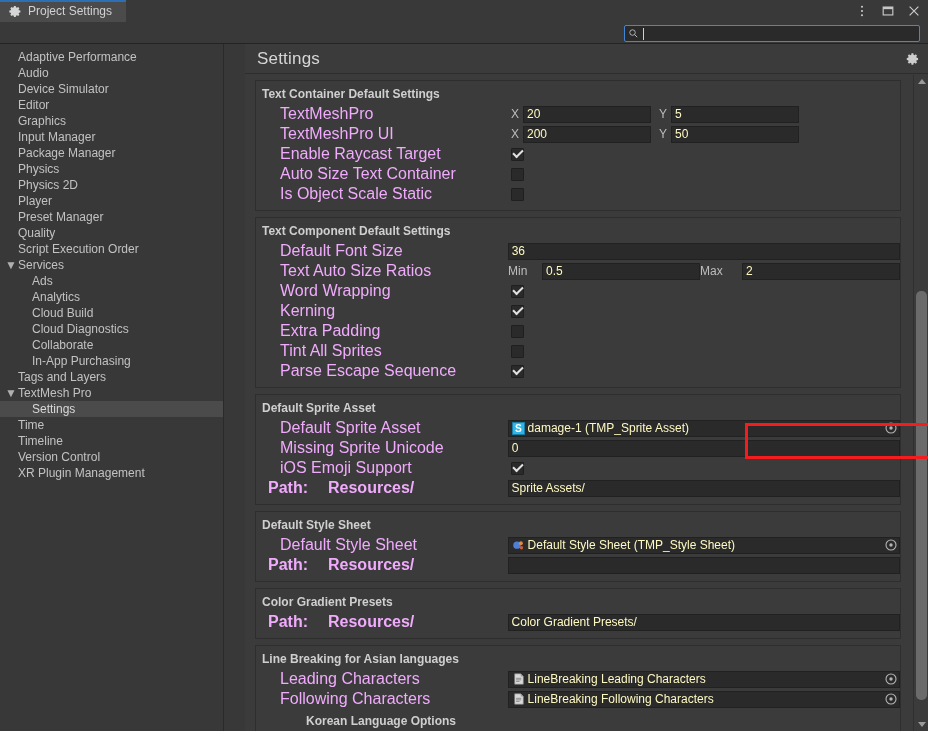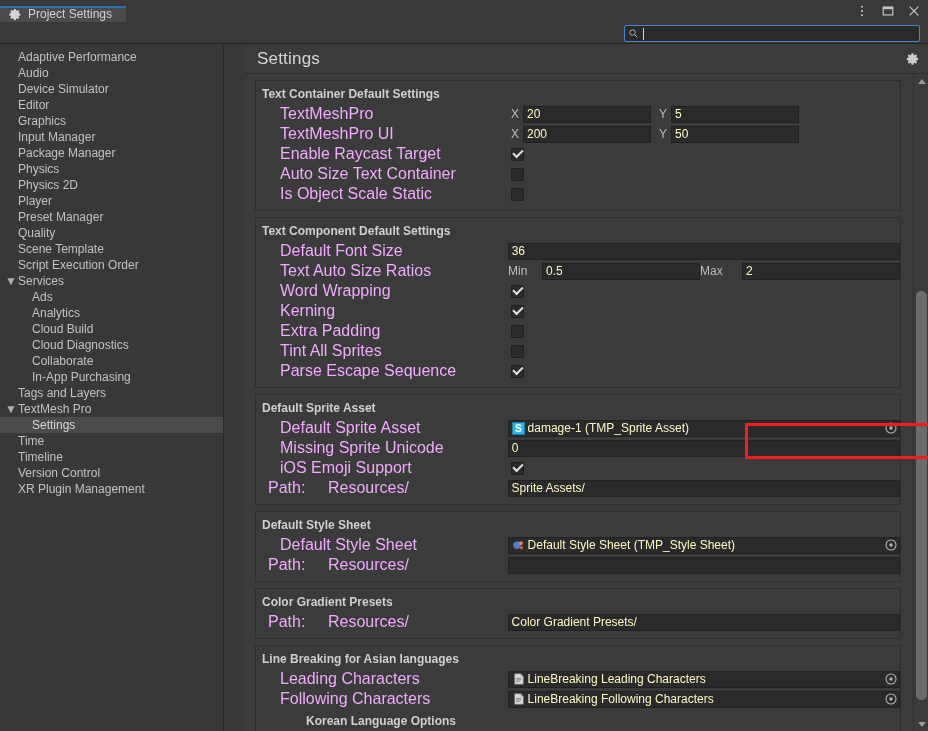--- a/index.html
+++ b/index.html
@@ -13,21 +13,21 @@
   }
 
   
   .tabbar {
     position: absolute; left: 0; top: 0; width: 928px; height: 22px;
     background: #393939;
     display: flex; align-items: flex-end;
   }
   .tab {
     position: relative;
-    height: 16px; padding: 0 14px 0 9px;
+    height: 22px; padding: 0 14px 0 9px;
     background: #4b4b4b;
     display: flex; align-items: center; gap: 6px;
     font-size: 12px; color: #d2d2d2;
     border-top-left-radius: 3px; border-top-right-radius: 3px; justify-content: flex-end;
   }
   .tab::after{
     content:""; position:absolute; left:0; top:0; width:100%; height:2px;
     background:#2c6fb5;
   }
   .tab .gear { width: 13px; height: 13px; display:block; }
@@ -125,21 +125,21 @@
   .row {
     position: relative;
     height: 20px;
     display: flex; align-items: center;
   }
   .lbl {
     width: 255px; padding-left: 24px;
     font-size: 16px; color: #f0abfc;
     white-space: nowrap; overflow: hidden;
   }
-  .lbl.pathlbl { padding-left: 12px; }
+  .lbl.pathlbl { padding-left: 12px; font-weight: bold; }
   .lbl .pl-k { display:inline-block; width: 60px; }
 
   .axis { width: 12px; font-size: 12px; color: #bdbdbd; flex: none; }
   .axis.wide { width: 34px; }
 
   .field {
     background: #2a2a2a;
     border: 1px solid #212121;
     height: 17px;
     display: flex; align-items: center;
@@ -256,21 +256,20 @@
         <div class="nav-item lvl1"><span>Device Simulator</span></div>
         <div class="nav-item lvl1"><span>Editor</span></div>
         <div class="nav-item lvl1"><span>Graphics</span></div>
         <div class="nav-item lvl1"><span>Input Manager</span></div>
         <div class="nav-item lvl1"><span>Package Manager</span></div>
         <div class="nav-item lvl1"><span>Physics</span></div>
         <div class="nav-item lvl1"><span>Physics 2D</span></div>
         <div class="nav-item lvl1"><span>Player</span></div>
         <div class="nav-item lvl1"><span>Preset Manager</span></div>
         <div class="nav-item lvl1"><span>Quality</span></div>
-        <div class="nav-item lvl1"><span>Scene Template</span></div>
         <div class="nav-item lvl1"><span>Script Execution Order</span></div>
         <div class="nav-item lvl1"><span class="arrow">▼</span><span>Services</span></div>
         <div class="nav-item lvl2"><span>Ads</span></div>
         <div class="nav-item lvl2"><span>Analytics</span></div>
         <div class="nav-item lvl2"><span>Cloud Build</span></div>
         <div class="nav-item lvl2"><span>Cloud Diagnostics</span></div>
         <div class="nav-item lvl2"><span>Collaborate</span></div>
         <div class="nav-item lvl2"><span>In-App Purchasing</span></div>
         <div class="nav-item lvl1"><span>Tags and Layers</span></div>
         <div class="nav-item lvl1"><span class="arrow">▼</span><span>TextMesh Pro</span></div>

